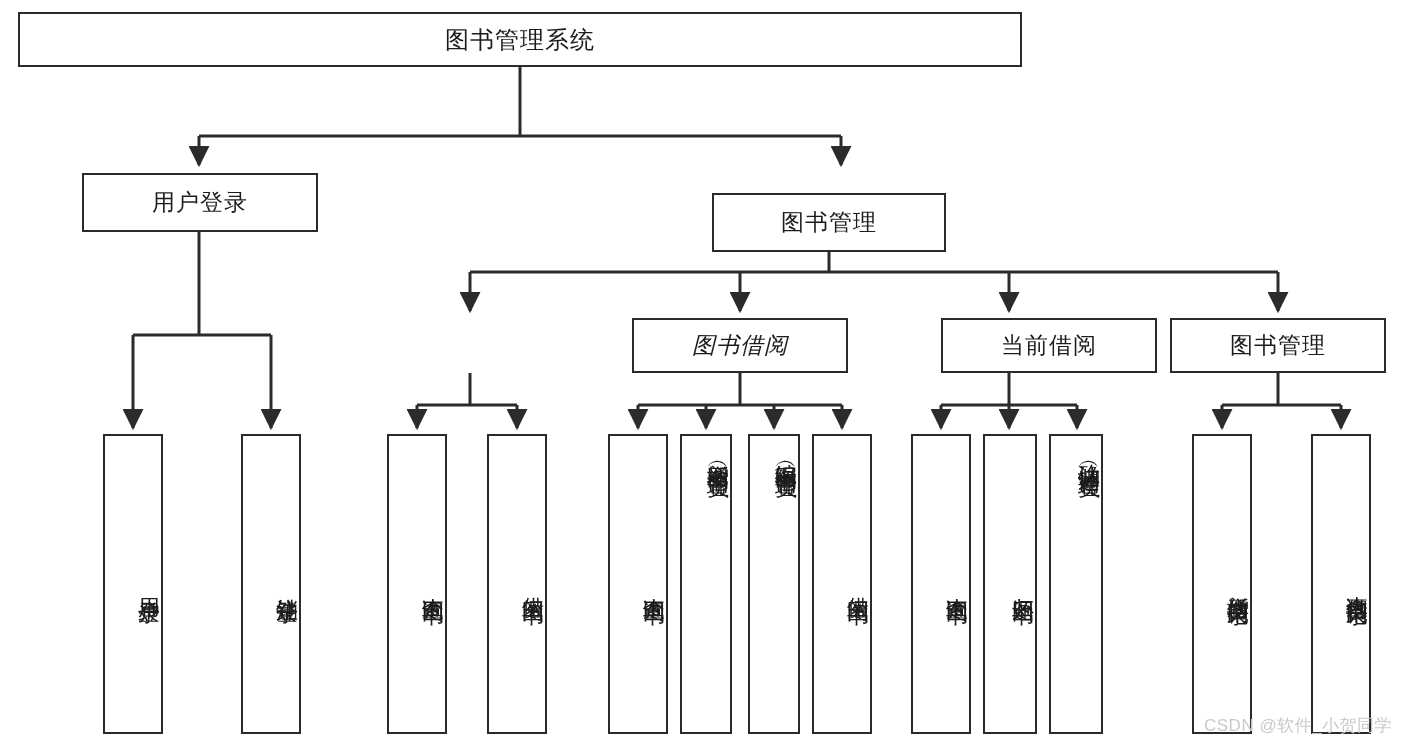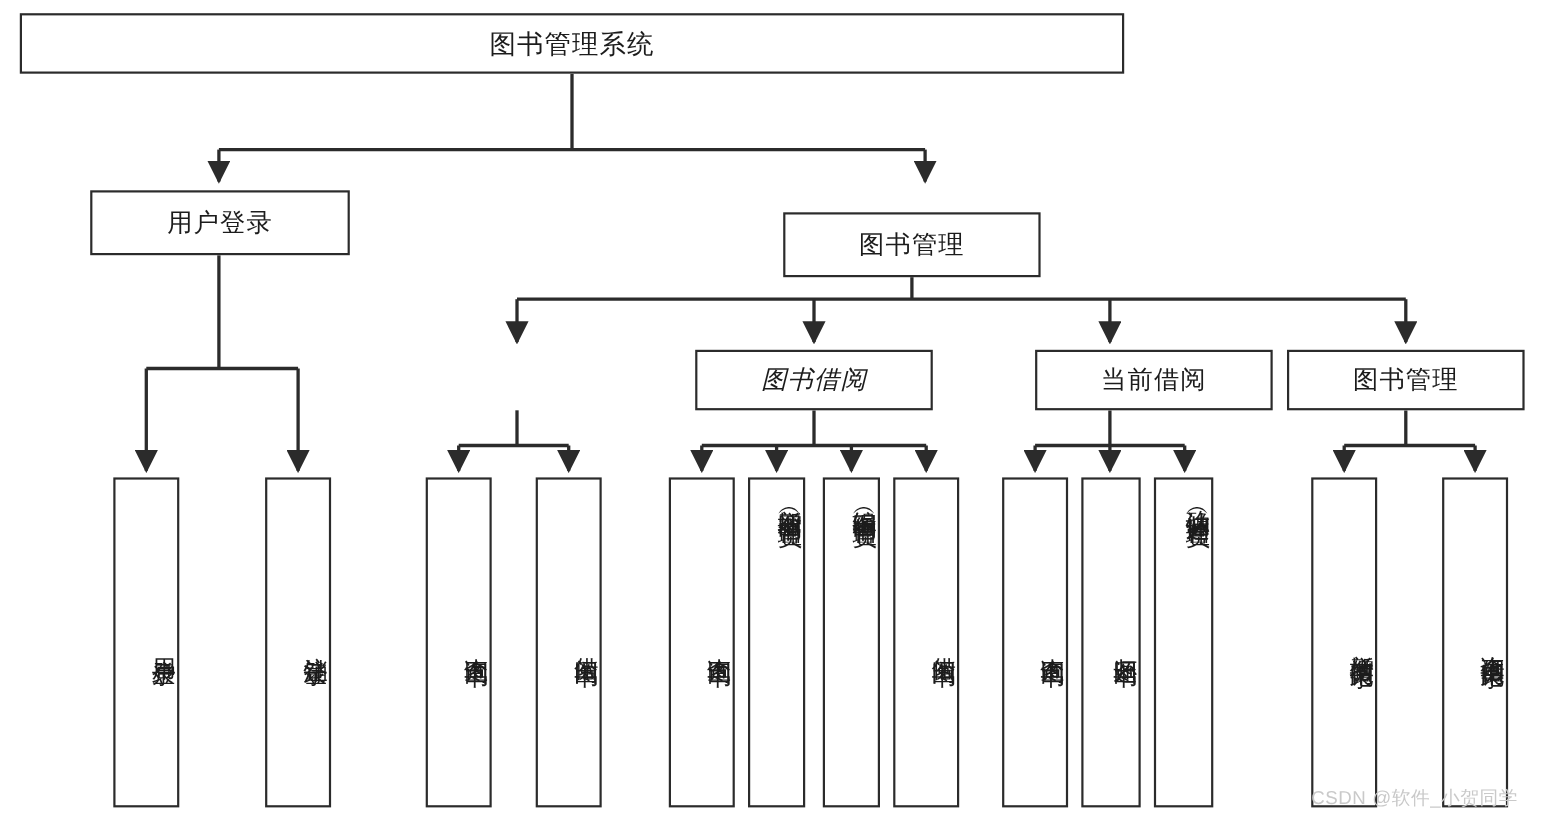--- a/index.html
+++ b/index.html
@@ -55,20 +55,21 @@
     justify-content: flex-start;
   }
   #watermark {
     position: absolute;
     left: 1192px;
     top: 714px;
     font-size: 17px;
     color: #c9c9c9;
     white-space: nowrap;
     letter-spacing: 0.5px;
+    padding-left: 12px;
   }
 </style>
 </head>
 <body>
 
 <div id="canvas">
 
   <svg id="wires" viewBox="0 0 1405 747" xmlns="http://www.w3.org/2000/svg">
     <defs>
       <marker id="arrow" viewBox="0 0 10 10" refX="9" refY="5" markerWidth="7" markerHeight="7" orient="auto-start-reverse">

